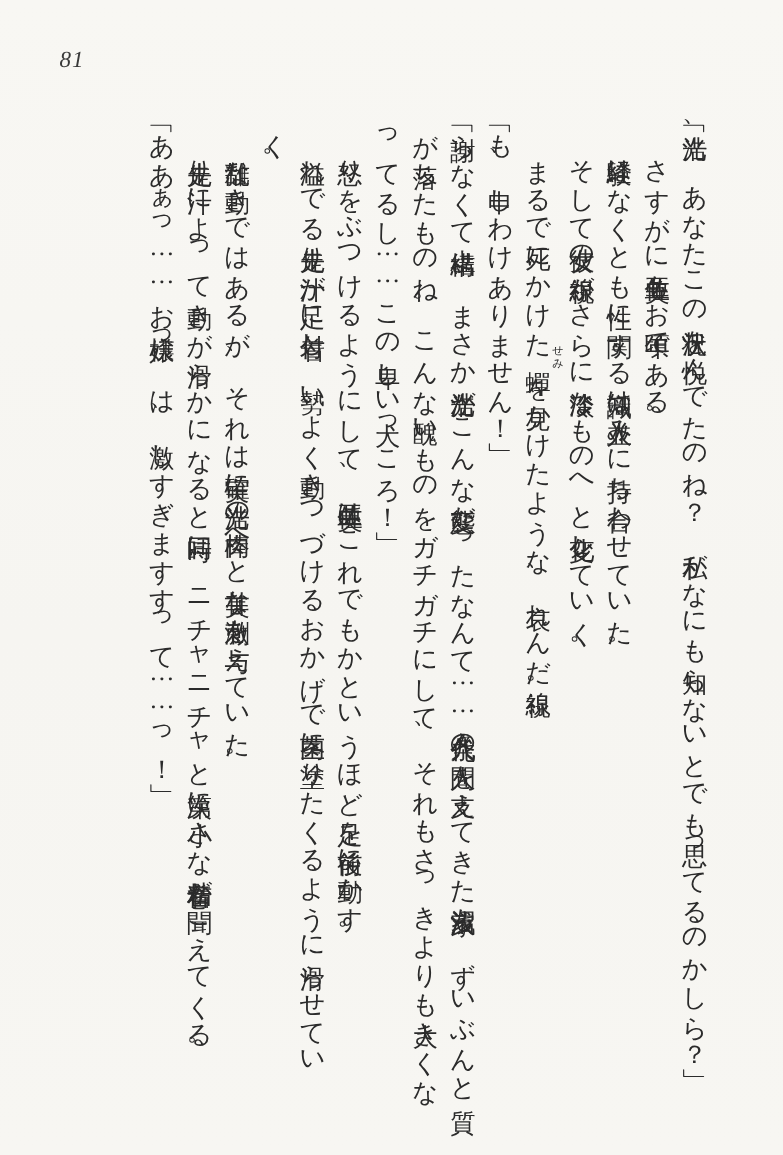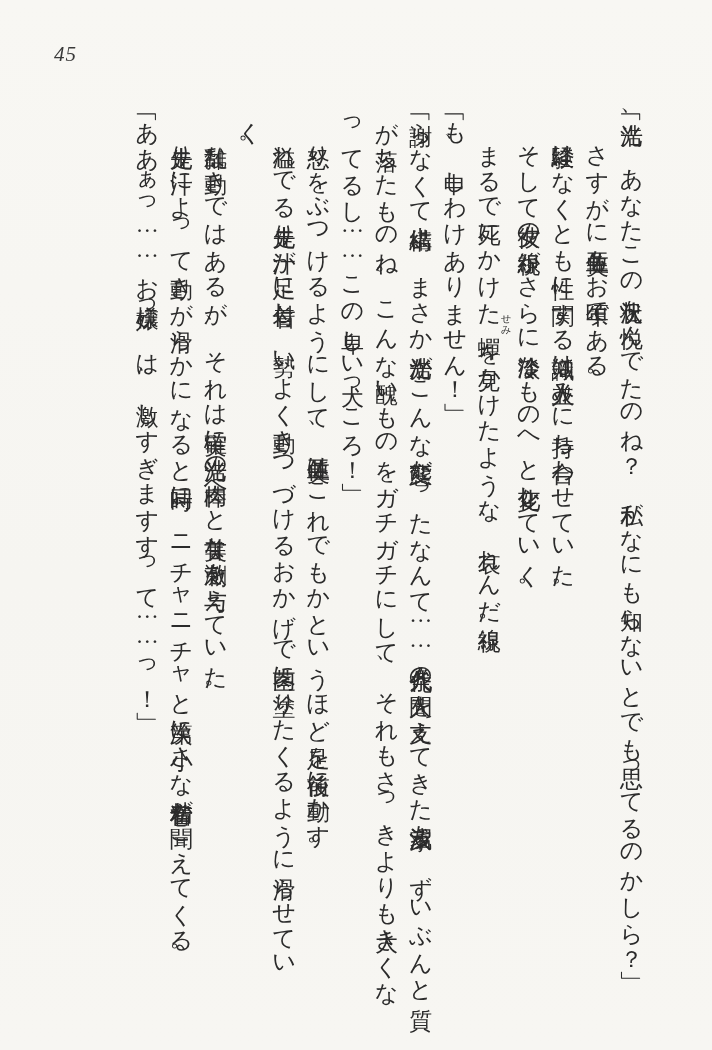--- a/index.html
+++ b/index.html
@@ -57,21 +57,21 @@
     font-size: 10px;
     letter-spacing: 0;
     color: #2b2b2b;
   }
 </style>
 </head>
 <body>
 
 <div class="page">
 
-  <div class="page-number">45</div>
+  <div class="page-number">81</div>
 
   <div class="text-block">
       <p class="dialogue">「浩光、　あなたこの状況を悦んでたのね？　私がなにも知らないとでも思ってるのかしら？」</p>
       <p class="narrative">さすがに亜佐美もお年頃である。</p>
       <p class="narrative">経験はなくとも性に関する知識は人並みに持ち合わせていた。</p>
       <p class="narrative">そして彼女の視線がさらに冷淡なものへと変化していく。</p>
       <p class="narrative"><span>まるで死にかけた</span><ruby><span>蟬</span><rt>せみ</rt></ruby><span>を見かけたような、哀れんだ視線。</span></p>
       <p class="dialogue">「も、申しわけありません！」</p>
       <p class="dialogue">「謝らなくて結構よ。まさか浩光がこんな変態だったなんて……代々九条の人間を支えてきた浅沼家も、ずいぶんと質が落ちたものね。こんな醜いものをガチガチにして、それもさっきよりも大きくなってるし……この卑しい犬っころ！」</p>
       <p class="narrative">怒りをぶつけるようにして、亜佐美はこれでもかというほど足を前後に動かす。</p>

